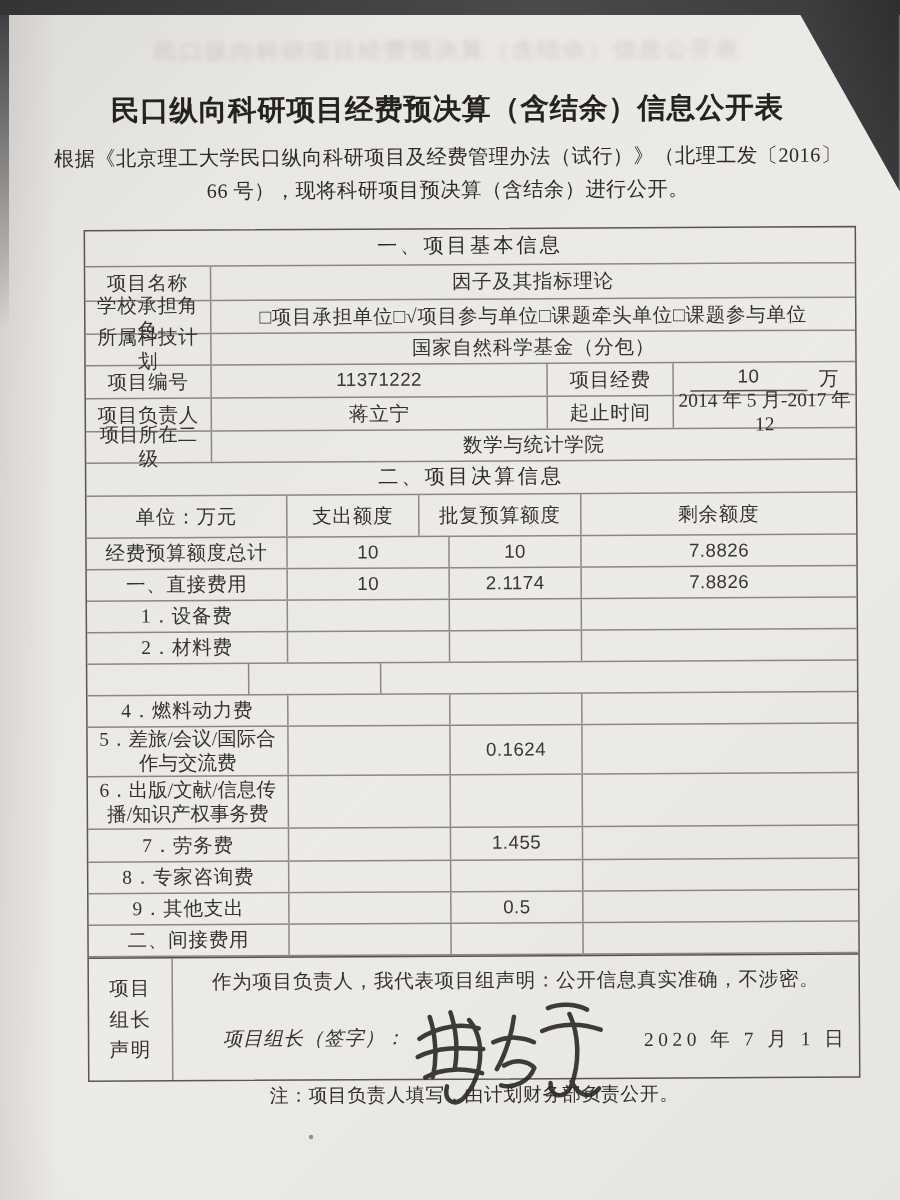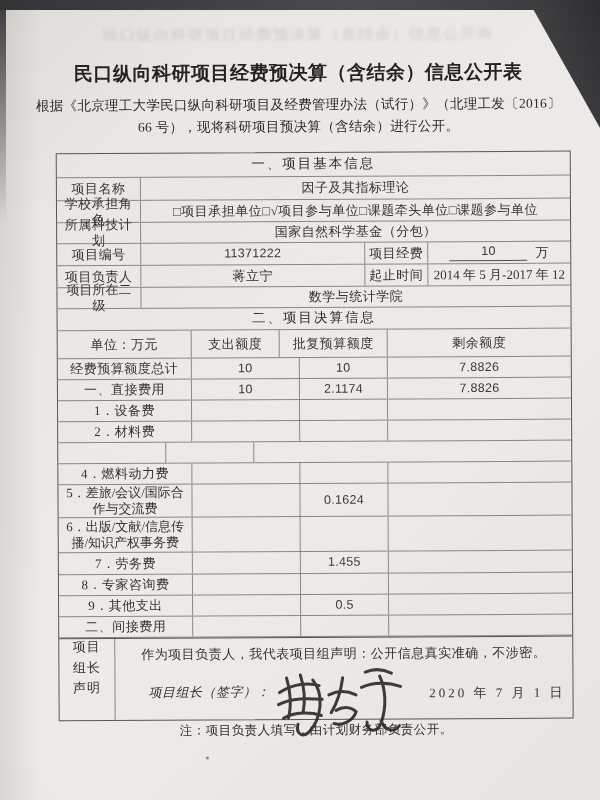--- a/index.html
+++ b/index.html
@@ -65,31 +65,31 @@
   .tr.thick{border-top:1.4px solid #55524a;}
   .td{
     box-sizing:border-box;border-right:1px solid #8b887f;
     display:flex;align-items:center;justify-content:center;
     text-align:center;padding:0 3px;letter-spacing:.5px;line-height:1.2;
   }
   .td.last{border-right:none;}
   .sec-head{justify-content:center;font-size:13.5px;letter-spacing:2px;color:#2b2924;}
   .h24{height:24px}.h23{height:23px}.h22{height:22px}.h21{height:21px}
   .h28{height:28px}.h33{height:33px}.h35{height:35px}.h82{height:82px}
-  .w84{width:84px}.w224{width:224px}.w63{width:63px}
+  .w84{width:84px}.w224{width:224px}.w63{width:84px}
   .w169{width:134px}.w108{width:108px}.w88{width:88px}
   .w56{width:56px}
   .fill{flex:1}
   .num{font-family:"Liberation Sans",sans-serif;font-size:12.5px;letter-spacing:.3px;color:#3a3833;}
   .underlined{
     display:inline-block;width:78px;border-bottom:1px solid #55524a;
     text-align:center;padding-bottom:1px;margin-right:8px;
   }
   
-  .decl-side{flex-direction:column;justify-content:flex-start;gap:5px;letter-spacing:1px;}
+  .decl-side{flex-direction:column;justify-content:center;gap:5px;letter-spacing:1px;}
   .decl-body{flex-direction:column;align-items:stretch;justify-content:flex-start;overflow:visible;position:relative;}
   .decl-statement{text-align:center;margin-top:8px;letter-spacing:.5px;}
   .decl-signrow{display:flex;align-items:center;margin-top:22px;position:relative;}
   .decl-signlabel{margin-left:30px;letter-spacing:.5px;font-style:italic;}
   .decl-date{position:absolute;right:4px;top:2px;letter-spacing:3px;font-size:13px;}
   .sig-wrap{position:absolute;left:150px;top:-26px;width:150px;height:92px;pointer-events:none;}
   
   .foot-note{
     position:absolute;left:57px;top:722px;width:515px;text-align:center;
     font-size:12.5px;color:#2e2c28;letter-spacing:.5px;

